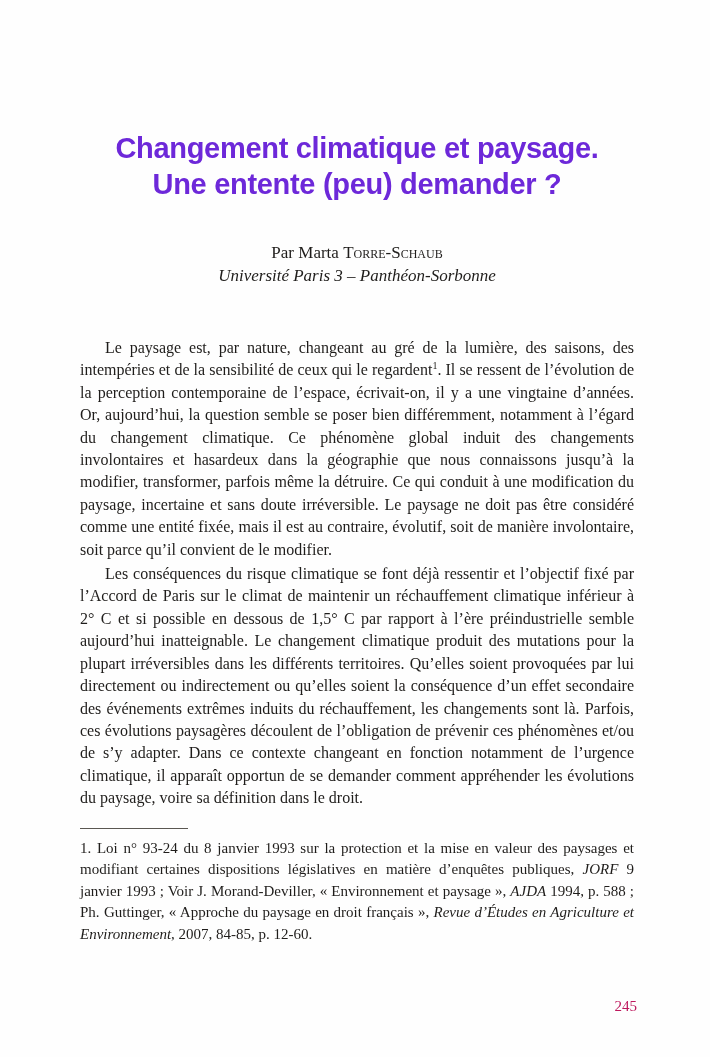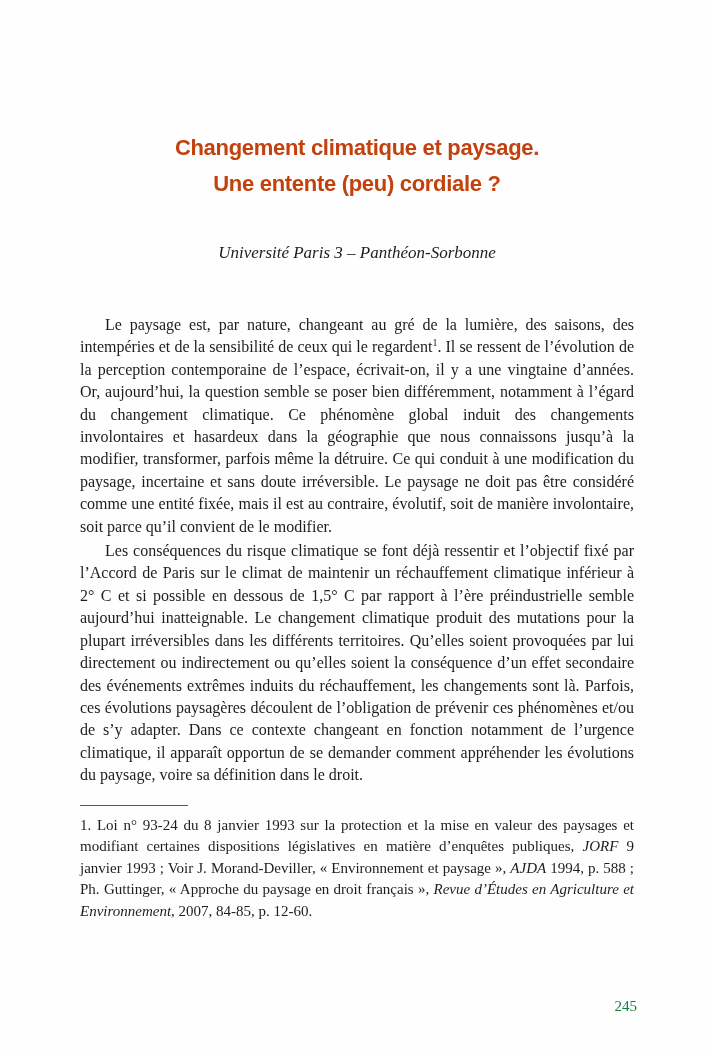--- a/index.html
+++ b/index.html
@@ -21,24 +21,24 @@
     position: absolute;
     left: 80px;
     top: 0;
     width: 554px;
   }
   .title {
     margin: 130px 0 0 0;
     text-align: center;
     font-family: "Liberation Sans", "DejaVu Sans", sans-serif;
     font-weight: 700;
-    font-size: 22px;
+    font-size: 29px;
     line-height: 36px;
     letter-spacing: -0.3px;
-    color: #c2410c;
+    color: #6d28d9;
   }
   .title-line { display: block; }
   .author-block {
     margin-top: 39px;
     text-align: center;
     font-size: 17px;
     line-height: 23px;
   }
   .byline { font-style: normal; }
   .smallcaps { font-variant: small-caps; }
@@ -74,35 +74,36 @@
     line-height: 21.6px;
     text-align: justify;
     text-justify: inter-word;
   }
   .footnote i { font-style: italic; }
   .page-number {
     position: absolute;
     right: 73px;
     top: 998px;
     font-size: 15px;
-    color: #15803d;
+    color: #be185d;
   }
 </style>
 </head>
 <body>
 
 <div class="page">
   <div class="content">
 
     <h1 class="title">
       <span class="title-line">Changement climatique et paysage.</span>
-      <span class="title-line">Une entente (peu) cordiale ?</span>
+      <span class="title-line">Une entente (peu) demander ?</span>
     </h1>
 
     <div class="author-block">
+      <div class="byline"><span>Par Marta </span><span class="smallcaps">Torre-Schaub</span></div>
       <div class="affiliation">Université Paris 3 – Panthéon-Sorbonne</div>
     </div>
 
     <div class="body-text">
       <p><span>Le paysage est, par nature, changeant au gré de la lumière, des saisons, des intempéries et de la sensibilité de ceux qui le regardent</span><sup>1</sup><span>. Il se ressent de l’évolution de la perception contemporaine de l’espace, écrivait-on, il y a une vingtaine d’années. Or, aujourd’hui, la question semble se poser bien différemment, notamment à l’égard du changement climatique. Ce phénomène global induit des changements involontaires et hasardeux dans la géographie que nous connaissons jusqu’à la modifier, transformer, parfois même la détruire. Ce qui conduit à une modification du paysage, incertaine et sans doute irréversible. Le paysage ne doit pas être considéré comme une entité fixée, mais il est au contraire, évolutif, soit de manière involontaire, soit parce qu’il convient de le modifier.</span></p>
       <p>Les conséquences du risque climatique se font déjà ressentir et l’objectif fixé par l’Accord de Paris sur le climat de maintenir un réchauffement climatique inférieur à 2° C et si possible en dessous de 1,5° C par rapport à l’ère préindustrielle semble aujourd’hui inatteignable. Le changement climatique produit des mutations pour la plupart irréversibles dans les différents territoires. Qu’elles soient provoquées par lui directement ou indirectement ou qu’elles soient la conséquence d’un effet secondaire des événements extrêmes induits du réchauffement, les changements sont là. Parfois, ces évolutions paysagères découlent de l’obligation de prévenir ces phénomènes et/ou de s’y adapter. Dans ce contexte changeant en fonction notamment de l’urgence climatique, il apparaît opportun de se demander comment appréhender les évolutions du paysage, voire sa définition dans le droit.</p>
     </div>
 
     <div class="footnote-area">
       <div class="footnote-rule"></div>

